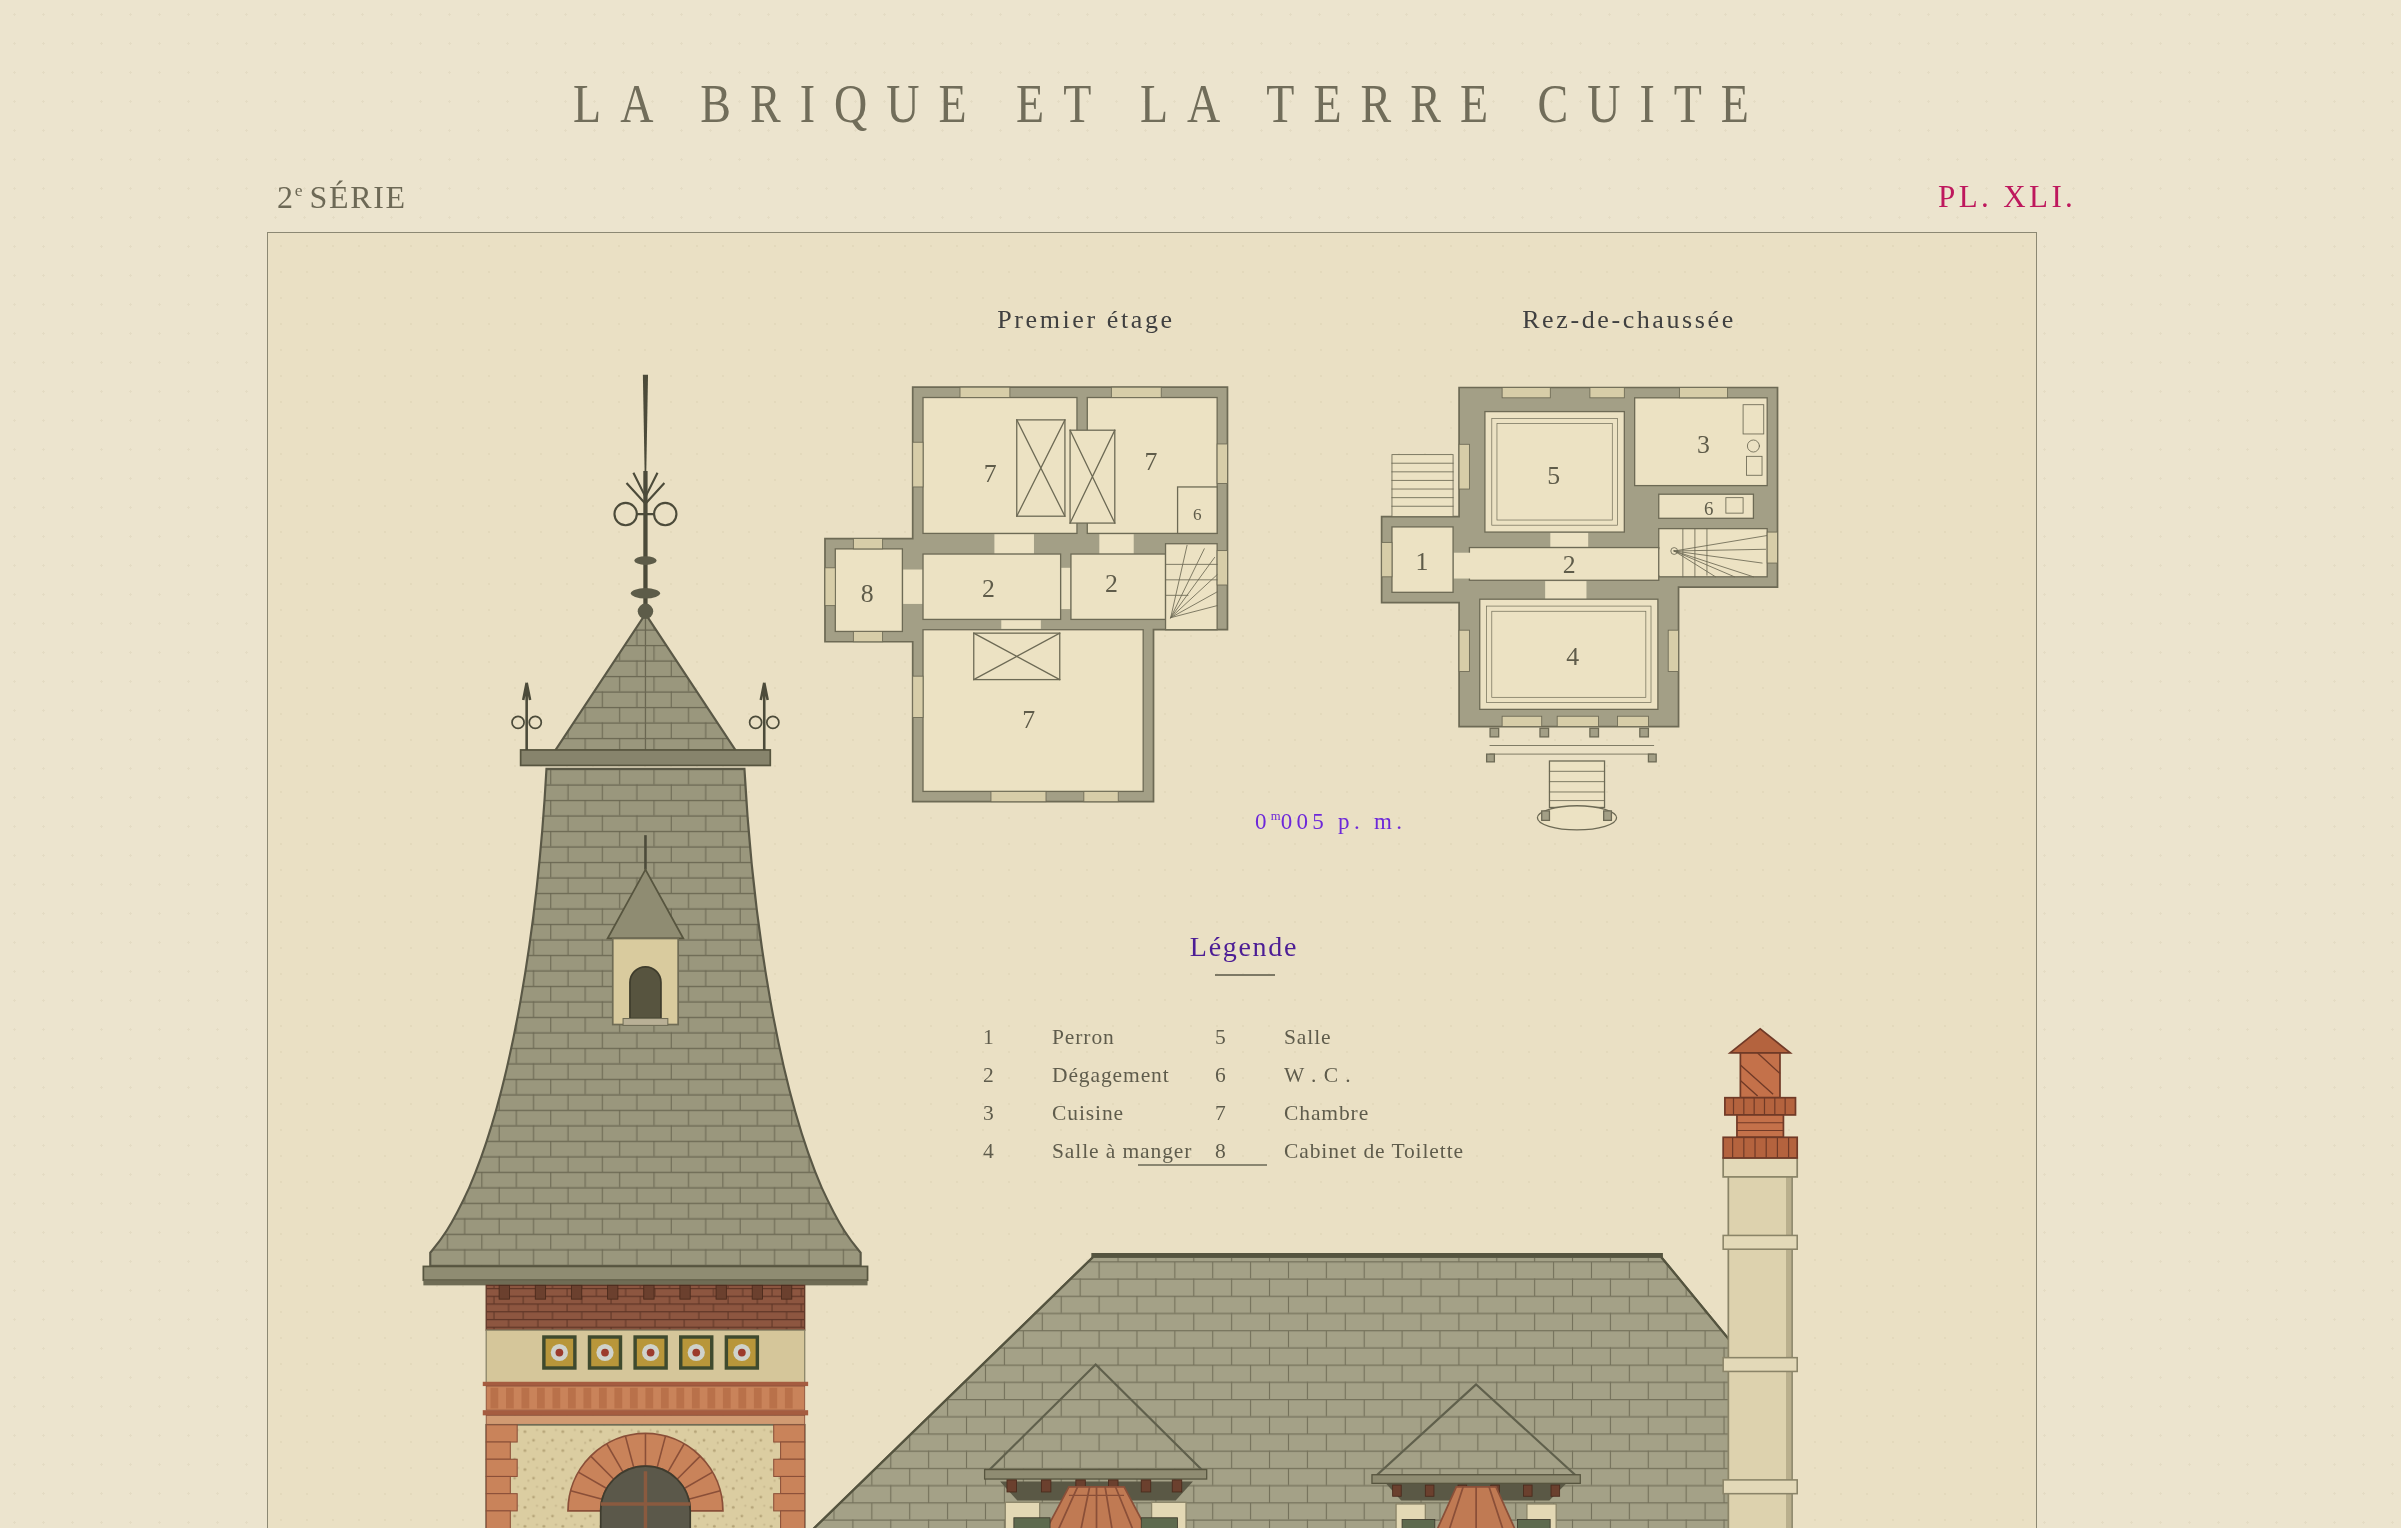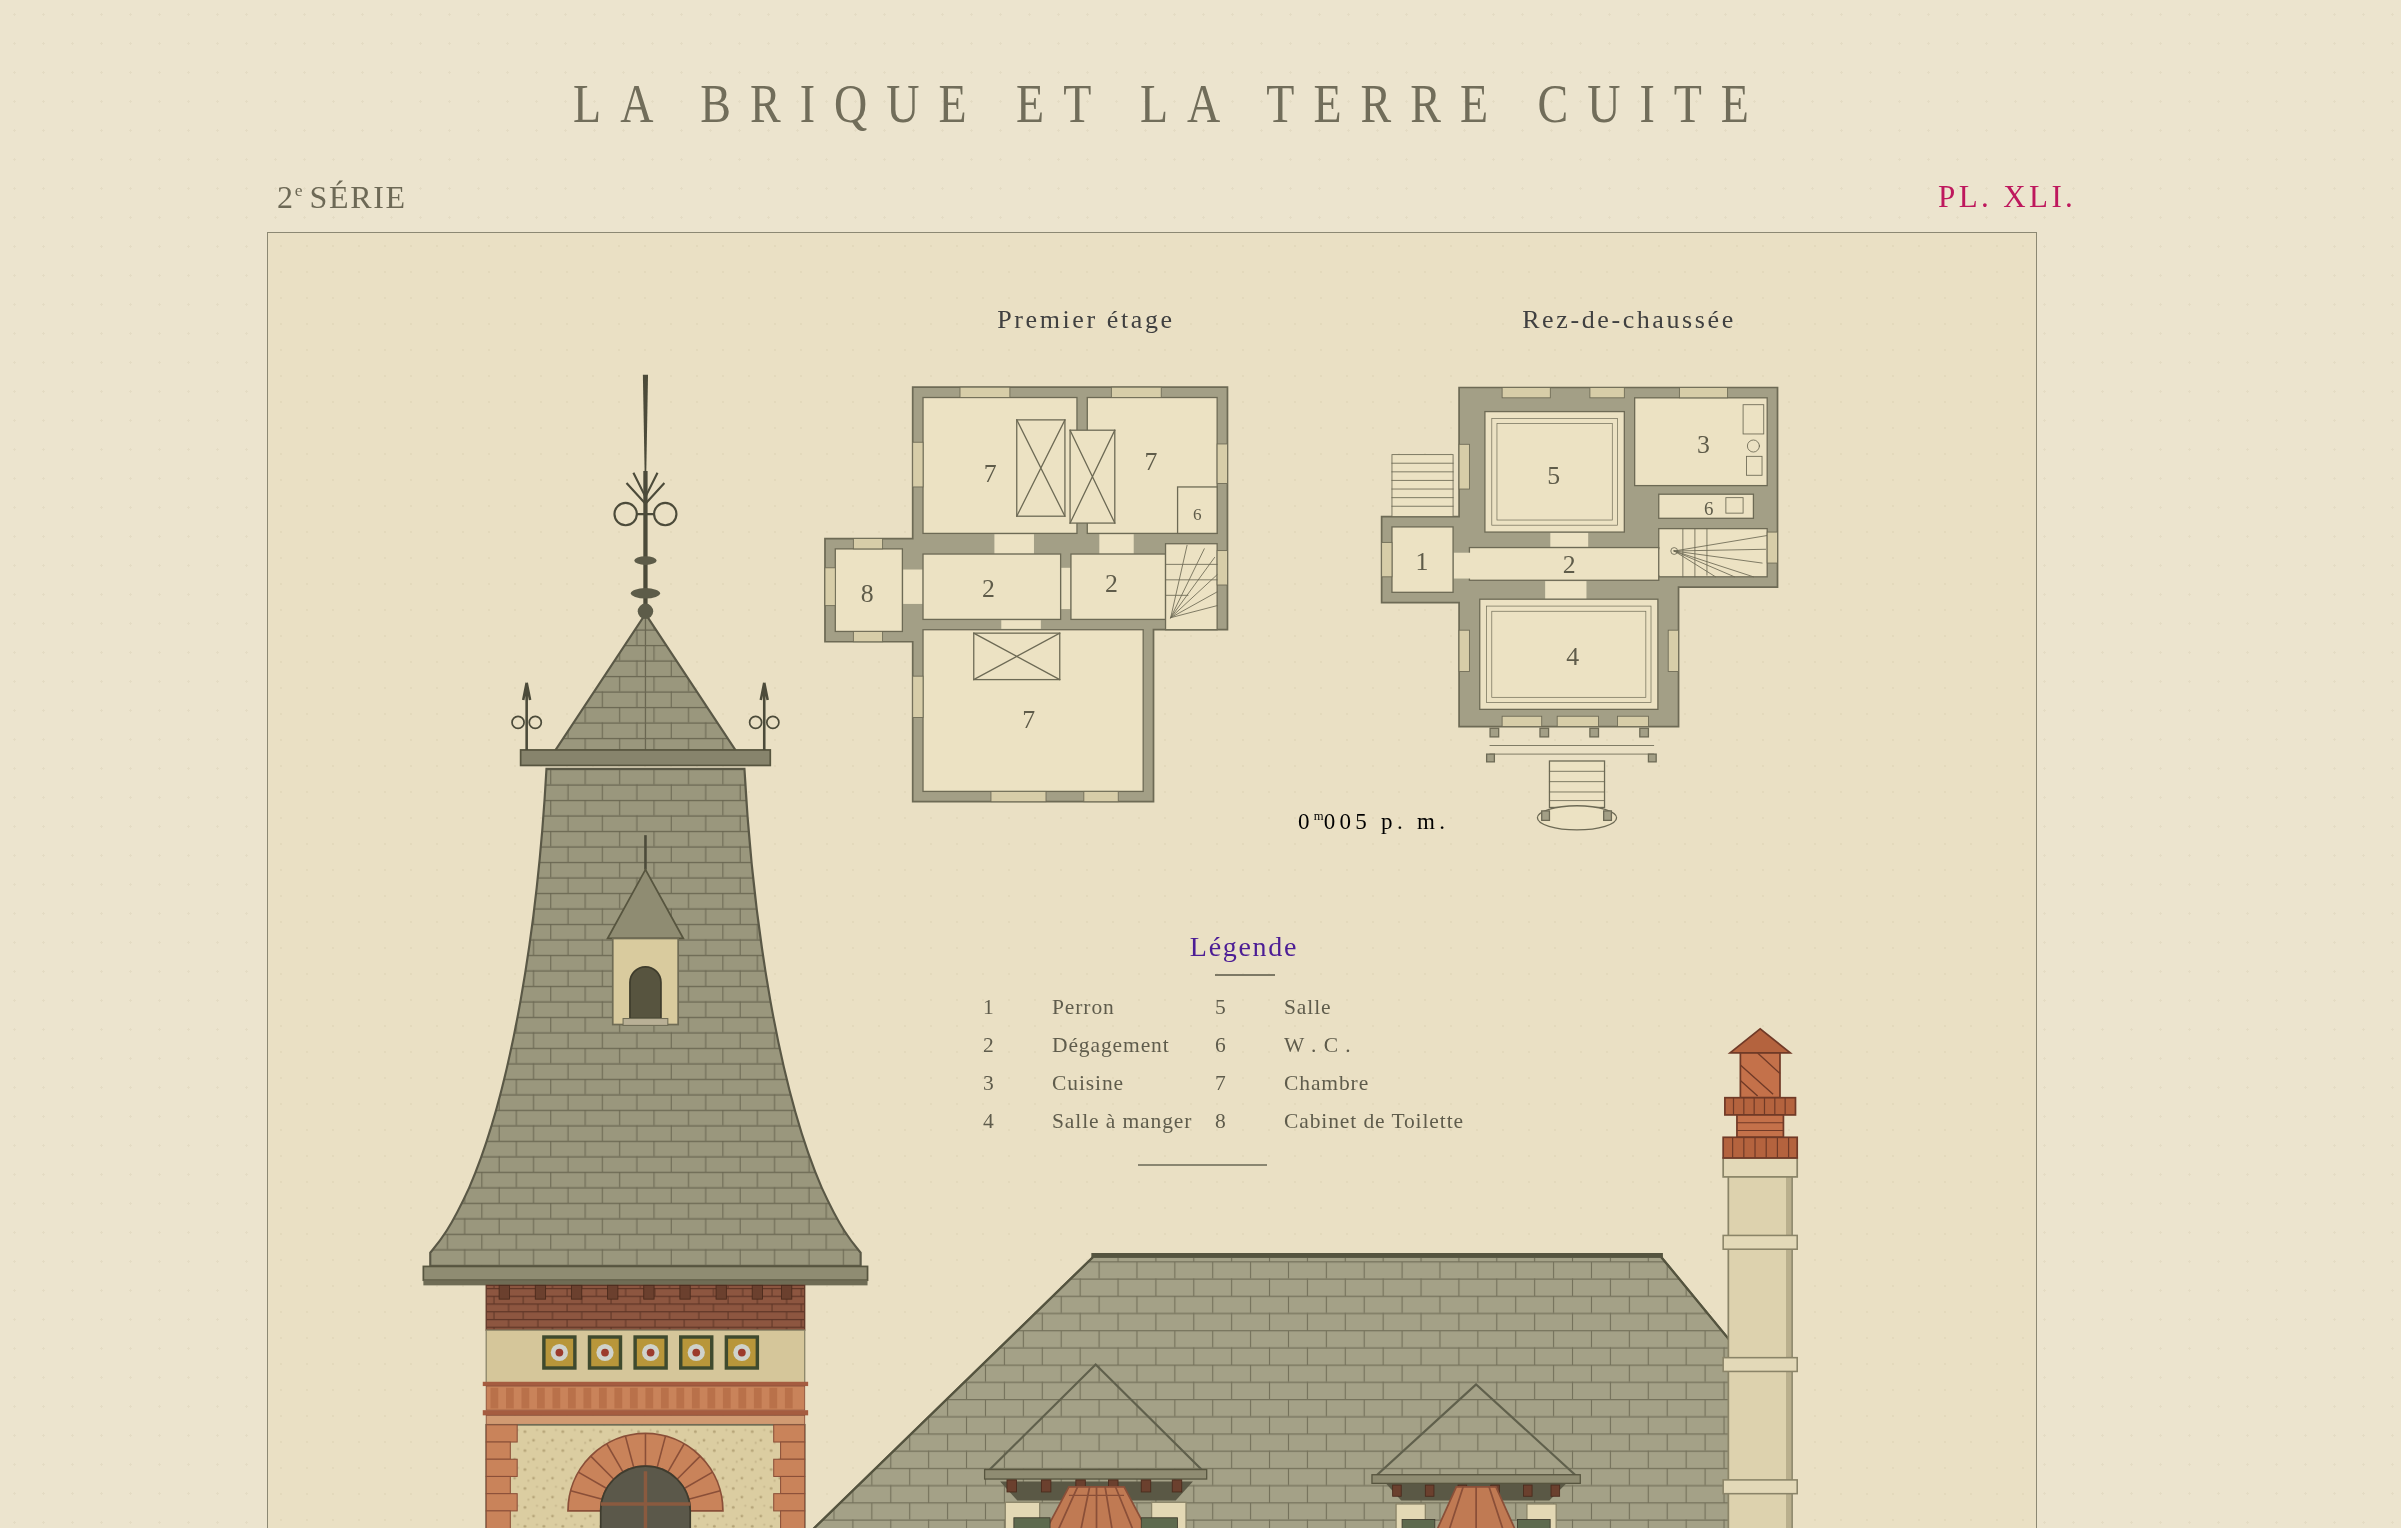--- a/index.html
+++ b/index.html
@@ -28,31 +28,31 @@
     left:267px;top:232px;width:1768px;height:1296px;
     border:1.7px solid #8c8873;border-bottom:none;
     background:#eae0c4;
     background-image:radial-gradient(rgba(125,105,65,0.06) 1.3px, transparent 1.3px);
     background-size:26px 26px;
   }
   
   .plan-label{font-size:26px;letter-spacing:2.6px;color:#404040;width:362px;text-align:center;}
   .label-pe{left:905px;top:305px;}
   .label-rc{left:1448px;top:305px;}
-  .scale-note{left:1255px;top:809px;font-size:23px;letter-spacing:4.3px;color:#000000;margin-left:43px;}
+  .scale-note{left:1255px;top:809px;font-size:23px;letter-spacing:4.3px;color:#6d28d9;}
   
   .legend-heading{left:1158px;top:931px;width:172px;text-align:center;font-size:28px;letter-spacing:1.7px;color:#4c1d95;}
   .legend-underline{left:1215px;top:974px;width:60px;height:1.7px;background:#7d7965;}
   .legend-list{left:983px;top:995px;width:603px;display:flex;}
   .legend-col{display:flex;flex-direction:column;}
   .legend-col.c1{width:232px;}
   .legend-col.c2{width:327px;}
   .legend-row{height:38px;display:flex;align-items:baseline;font-size:21.5px;color:#5f5c4c;}
   .legend-row .num{width:33px;text-align:left;}
-  .legend-row .lab{margin-left:36px;letter-spacing:0.9px;}
+  .legend-row .lab{margin-left:36px;letter-spacing:0.9px;margin-top:30px;}
   .legend-endrule{left:1138px;top:1164px;width:129px;height:1.7px;background:#8a8671;}
   
   svg text{font-family:"Liberation Serif","DejaVu Serif",serif;fill:#5f5c4a;}
 </style>
 </head>
 <body>
 
 <div class="abs frame"></div>
 
 <div class="abs title">LA BRIQUE ET LA TERRE CUITE</div>

